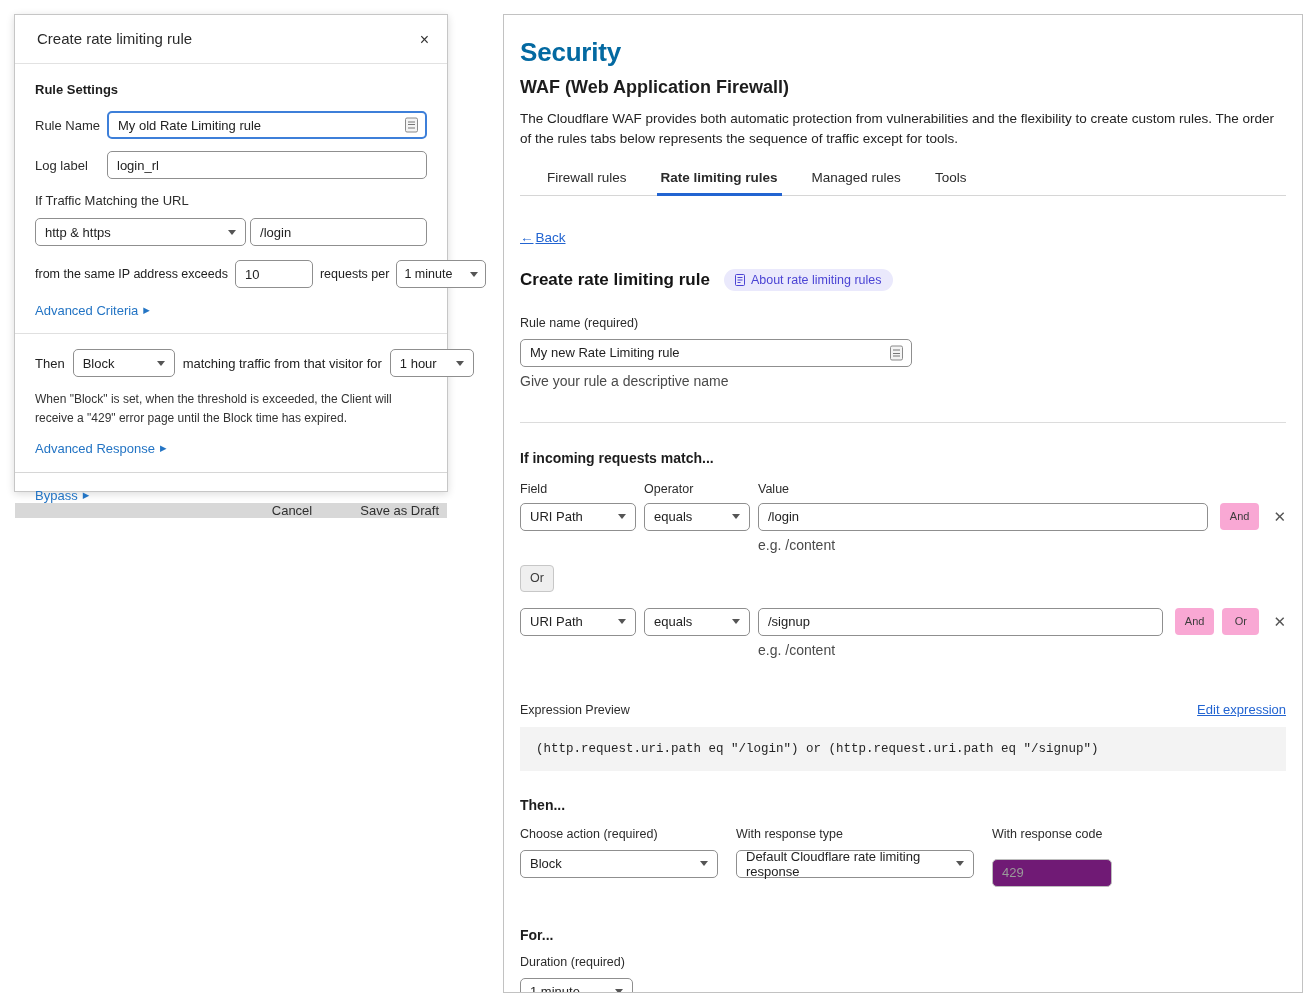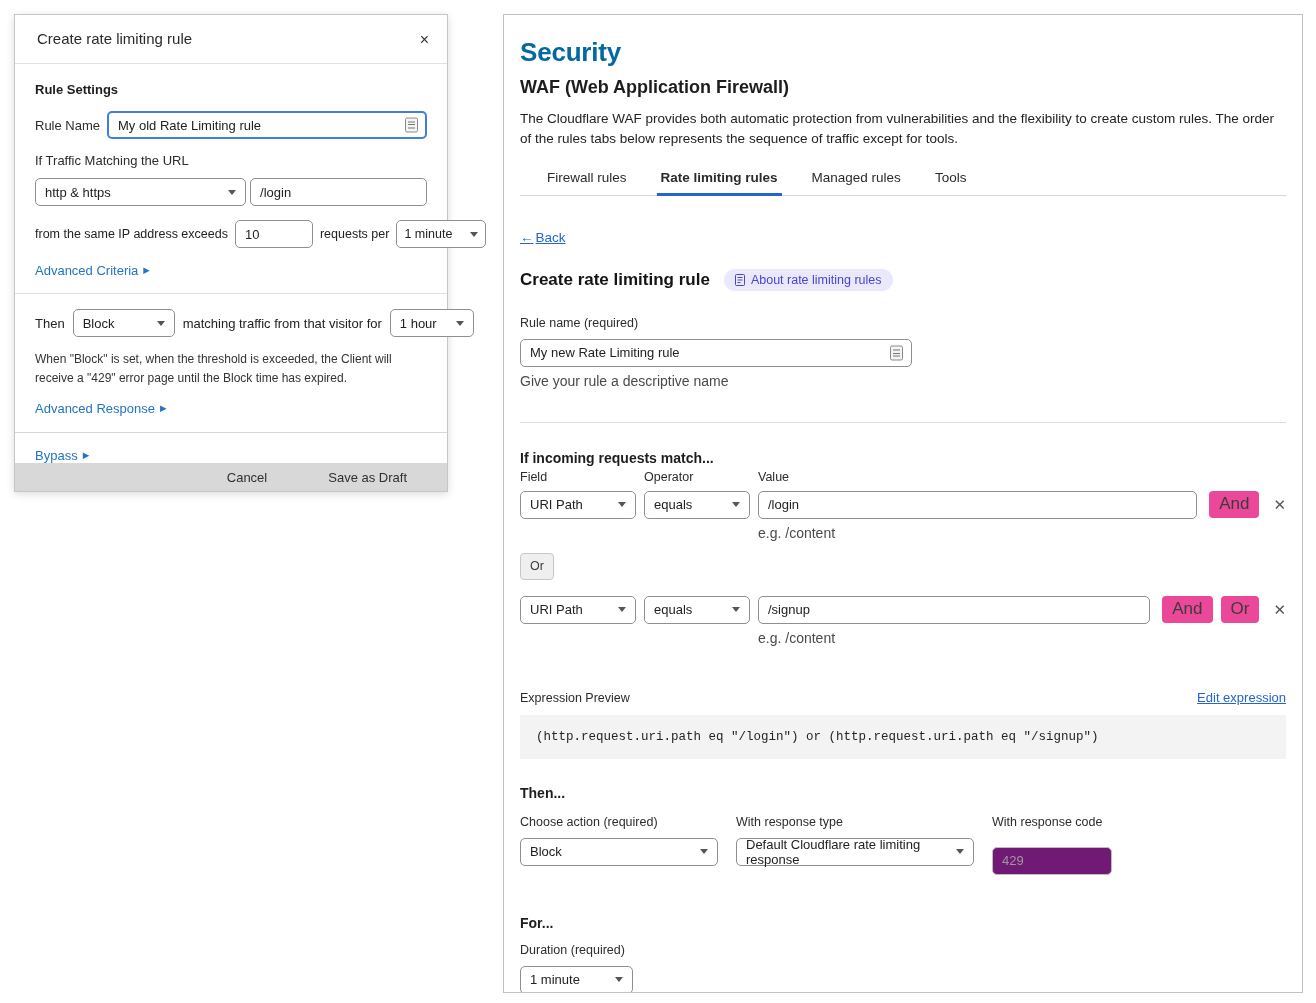--- a/index.html
+++ b/index.html
@@ -48,24 +48,24 @@
   }
   .text-input:disabled {
     background: #701a75;
     border-color: #bdbdbd;
     color: #9a9a9a;
   }
   .gray-btn {
     height: 27px;
     min-width: 37px;
     padding: 0 10px;
-    background: #ec4899;
+    background: #f9a8d4;
     border: none;
     border-radius: 4px;
-    font-size: 17px;
+    font-size: 11px;
     color: #3c3c3c;
     font-family: inherit;
     cursor: pointer;
     flex-shrink: 0;
   }
   .x-icon {
     font-size: 15px;
     color: #555;
     line-height: 27px;
     cursor: pointer;
@@ -141,26 +141,26 @@
   .m-link .link-arrow { font-size: 8.5px; line-height: 1; }
   .m-divider { border-top: 1px solid #e0e0e0; margin: 15px -20px; }
   .m-then { display: flex; align-items: center; gap: 8px; font-size: 13px; white-space: nowrap; }
   .m-then .select { width: 102px; }
   .m-then .select.duration { width: 84px; }
   .m-note { font-size: 12px; color: #333; line-height: 1.55; margin: 13px 0 14px; }
   .m-bypass-zone { border-top: 1px solid #d6d6d6; padding: 15px 20px 0; }
   .modal-footer {
     margin-top: auto;
     background: var(--c-footer-bg, #d8d8d8);
-    padding: 0 40px;
+    padding: 0 8px;
     height: 52px;
     display: flex;
     align-items: center;
     justify-content: flex-end;
-    gap: 61px;
+    gap: 48px;
   }
   .footer-btn {
     background: none; border: none; font-family: inherit;
     font-size: 13px; color: #2f2f2f; cursor: pointer;
   }
 
   
   .waf {
     position: absolute;
     left: 503px; top: 14px;
@@ -215,21 +215,21 @@
     color: var(--c-badge-text, #4b44d4);
     font-size: 12.5px;
     padding: 4px 11px;
     border-radius: 12px;
     cursor: pointer;
   }
   .rule-name-block { margin-top: 22px; }
   .rule-name-block .input-wrap { width: 392px; margin-top: 8px; }
   .divider { border-top: 1px solid #dcdcdc; margin-top: 33px; }
   .match-heading { margin-top: 27px; }
-  .cond-labels { display: flex; margin-top: 4px; }
+  .cond-labels { display: flex; margin-top: 16px; }
   .cond-labels .l1 { width: 124px; }
   .cond-labels .l2 { width: 114px; }
   .cond-row { display: flex; align-items: flex-start; margin-top: 7px; }
   .cond-row .select.field { width: 116px; margin-right: 8px; }
   .cond-row .select.operator { width: 106px; margin-right: 8px; }
   .cond-row .value-col { flex: 1; }
   .cond-row .btns { display: flex; align-items: center; gap: 8px; margin-left: 12px; }
   .cond-row .x-icon { margin-left: 14px; }
   .or-standalone {
     margin: 12px 0 16px;
@@ -284,20 +284,26 @@
     <div class="m-row">
       <span class="m-label">Rule Name</span>
       <span class="input-wrap">
         <input class="text-input focused-input" value="My old Rate Limiting rule" style="">
         <span class="autofill-icon">
             <i></i>
           </span>
       </span>
     </div>
 
+    <div class="m-row">
+      <span class="m-label">Log label</span>
+      <span class="input-wrap">
+        <input class="text-input" value="login_rl" style="">
+      </span>
+    </div>
 
     <div class="m-traffic-label">If Traffic Matching the URL</div>
 
     <div class="m-pair">
       <div class="select">
         <span>http &amp; https</span>
         <span class="caret"></span>
       </div>
       <span class="input-wrap">
         <input class="text-input" value="/login" style="">

